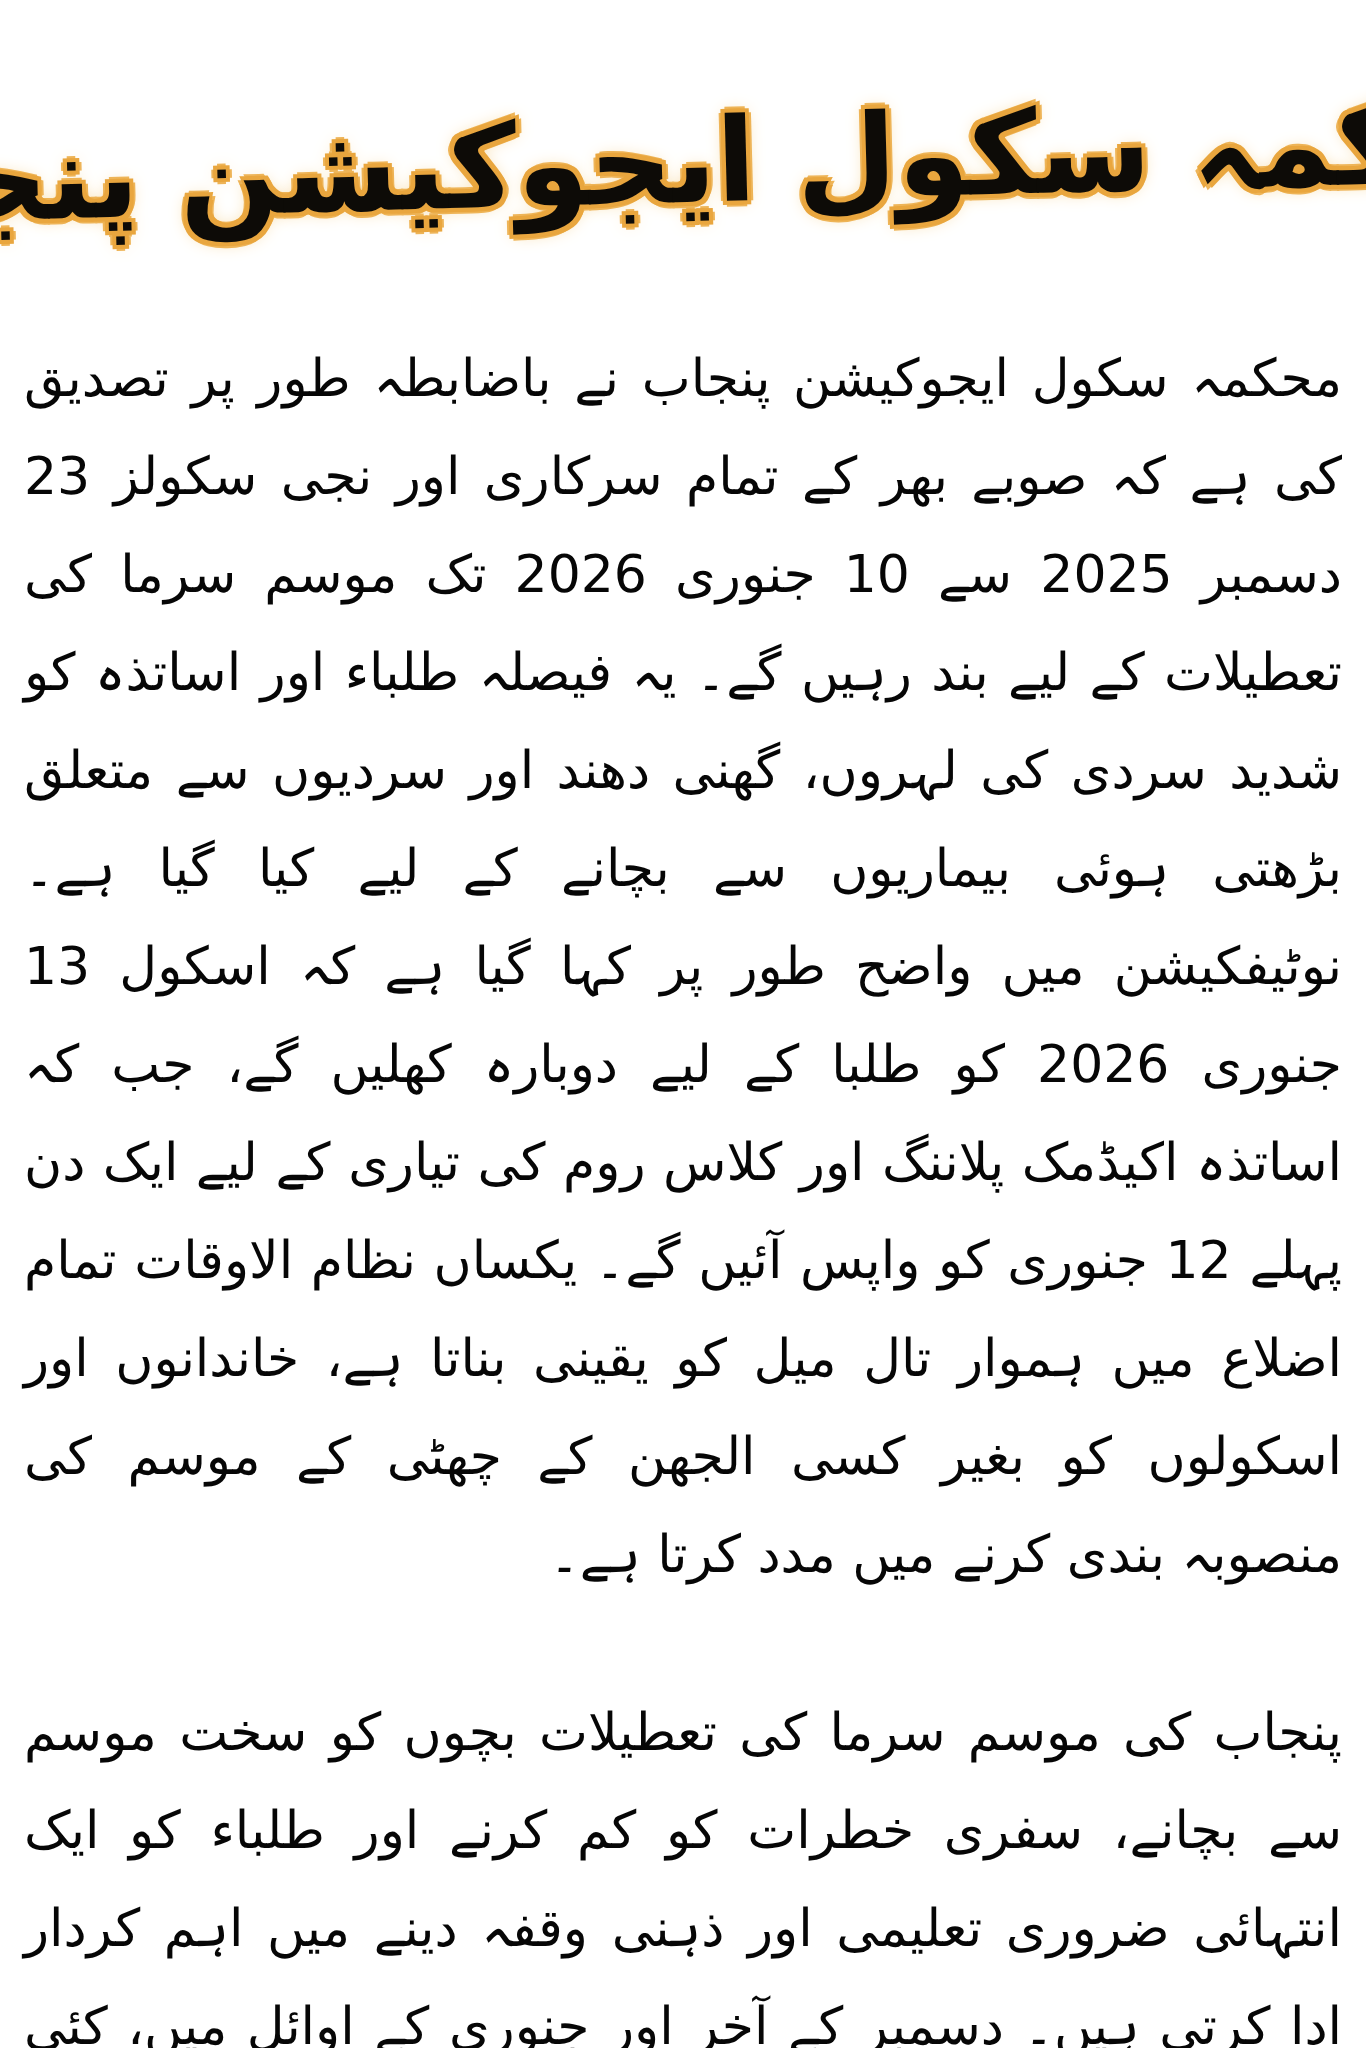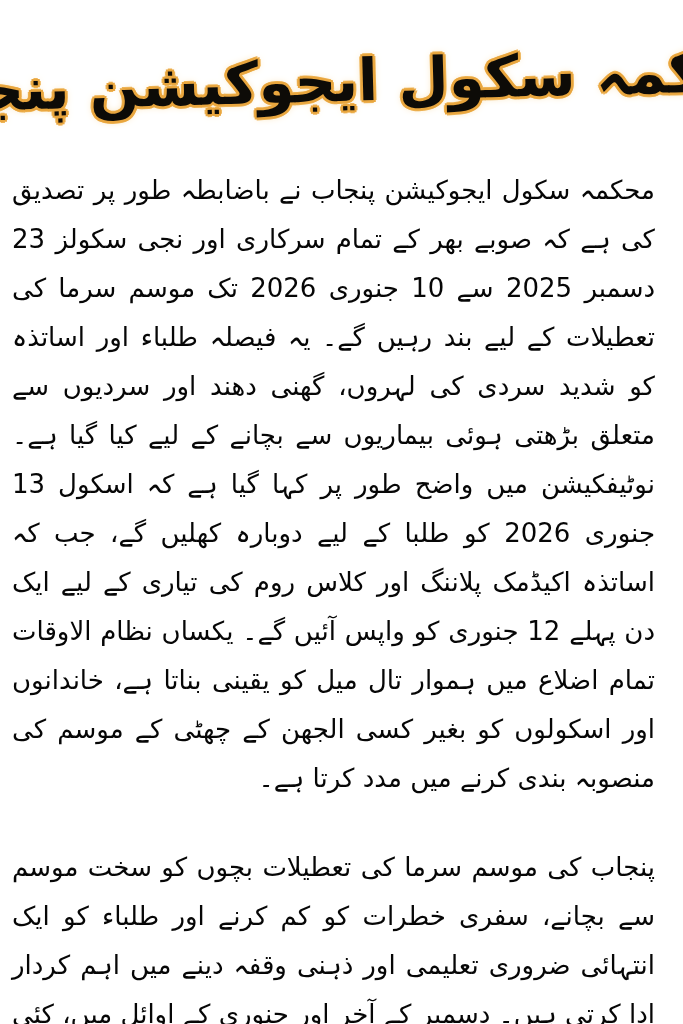--- a/index.html
+++ b/index.html
@@ -47,21 +47,21 @@
   .body-text {
     padding: 8px 12px 0 12px;
     color: #060606;
     font-size: 26px;
     line-height: 49px;
     text-align: justify;
     text-align-last: right;
     direction: rtl;
   }
   .body-paragraph {
-    margin: 0 16px 40px 0;
+    margin: 0 0 40px 0;
   }
   .body-paragraph:last-child {
     text-align-last: center;
   }
 </style>
 </head>
 <body>
 
 <div class="page">
 

